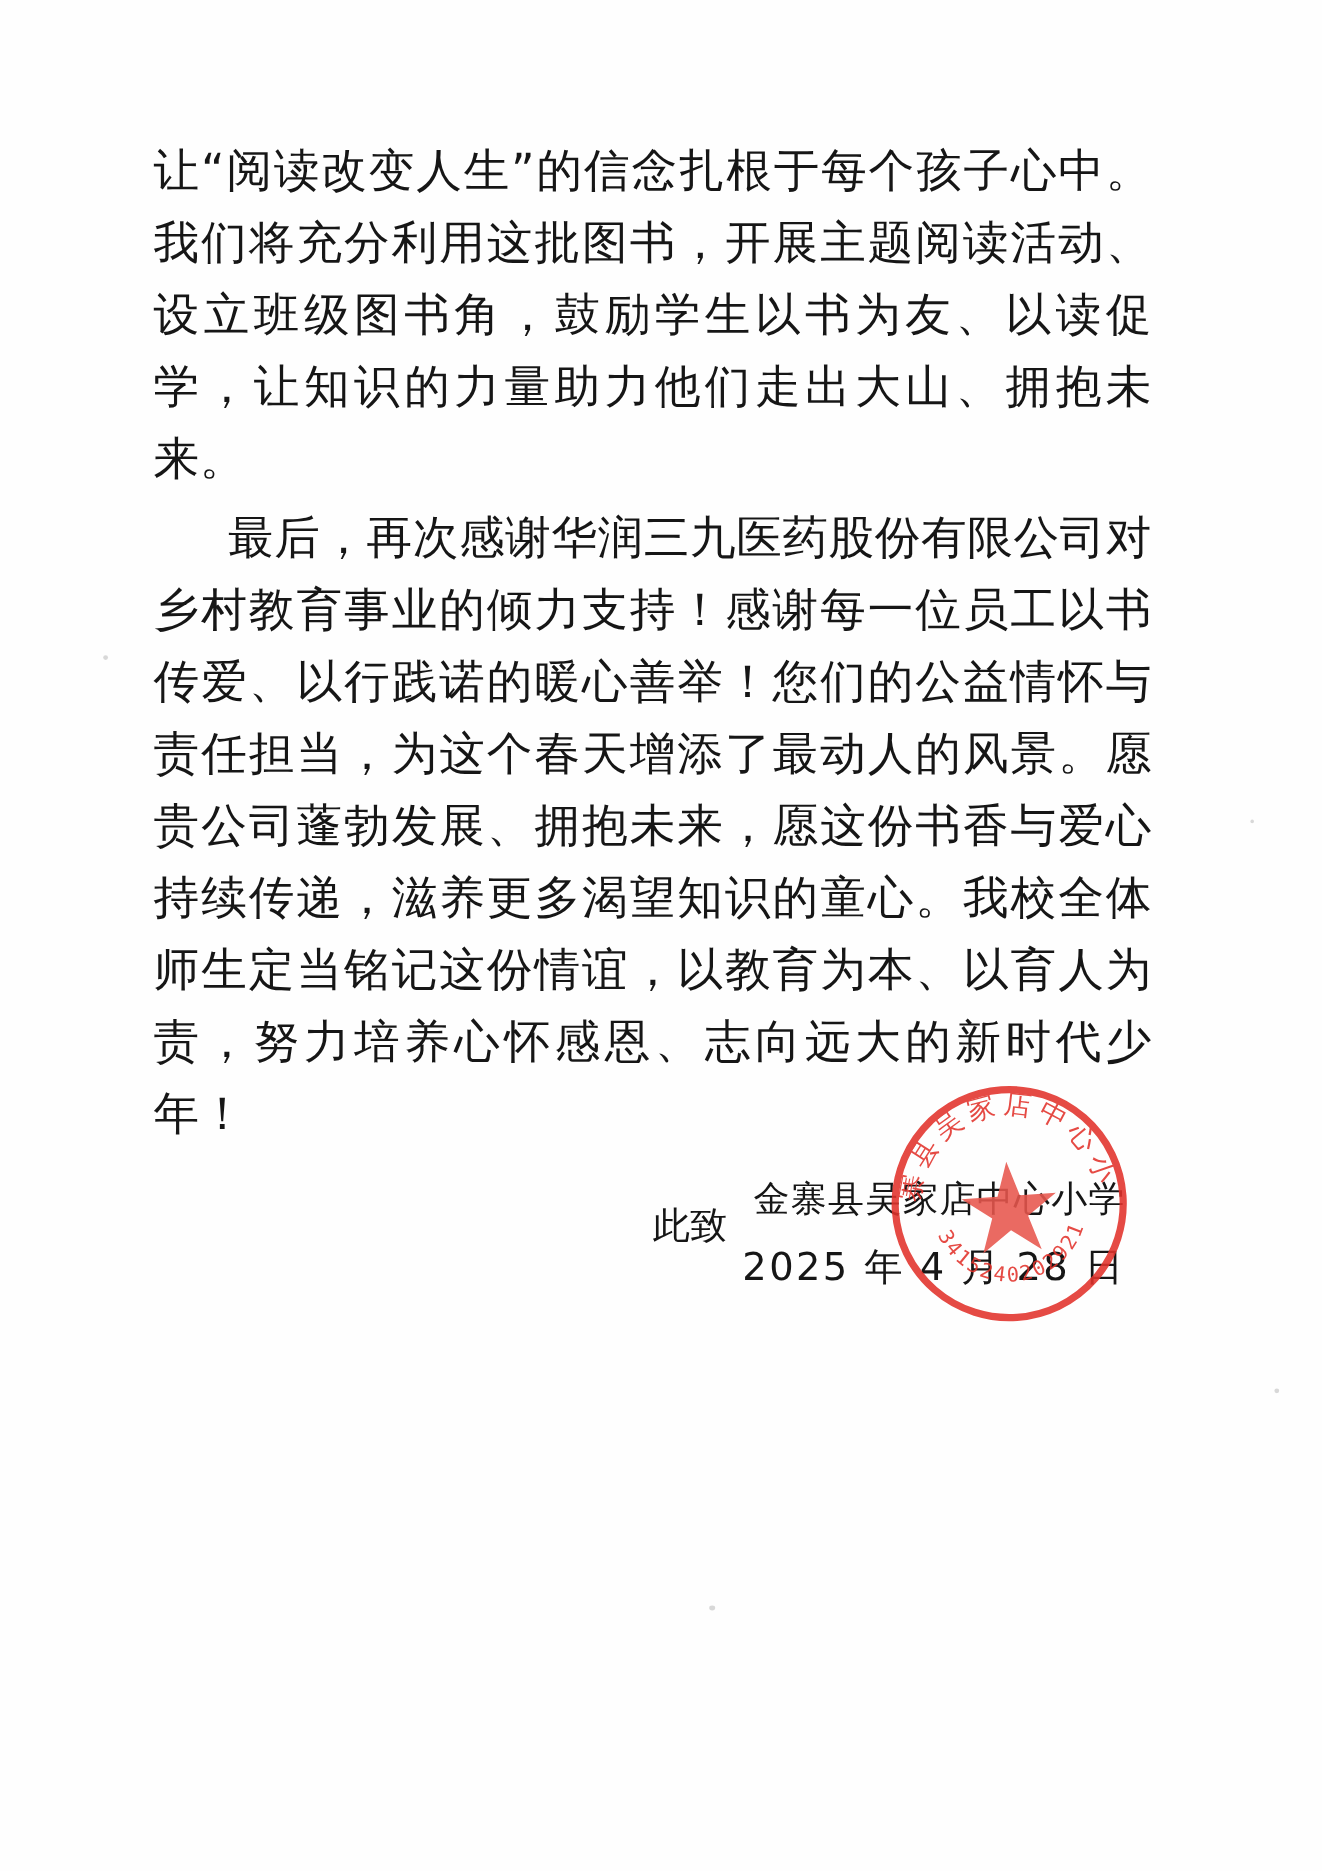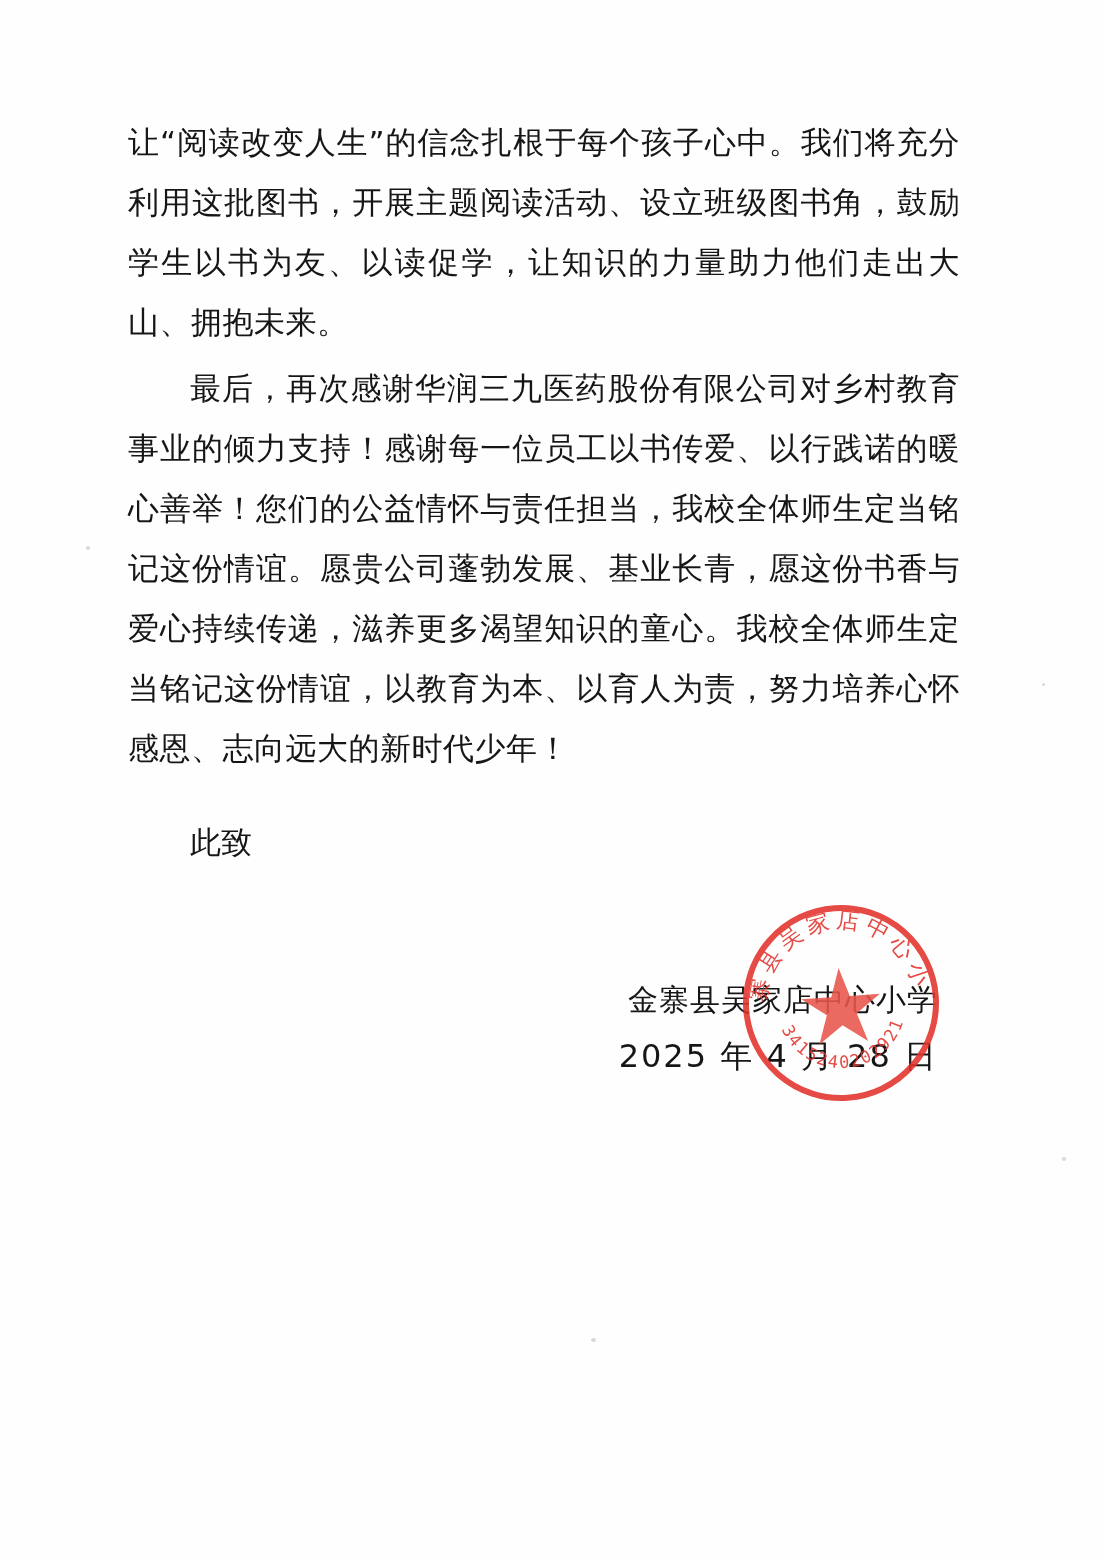--- a/index.html
+++ b/index.html
@@ -24,34 +24,35 @@
   }
 
   .content {
     position: absolute;
     left: 128px;
     top: 112px;
     width: 832px;
   }
 
   .para {
-    font-size: 31px;
+    font-size: 38px;
     line-height: 60px;
     letter-spacing: 0.5px;
     text-align: justify;
     text-justify: inter-ideograph;
     margin: 0 0 6px 0;
     color: #161616;
   }
   .para.indent {
     text-indent: 62px;
   }
 
   .closing {
     margin-top: 34px;
+    text-align: center;
   }
   .closing-line {
     font-size: 31px;
     line-height: 60px;
     color: #161616;
   }
   .closing-line.indent {
     text-indent: 62px;
   }
 
@@ -103,21 +104,21 @@
 </style>
 </head>
 <body>
 
 <div class="page">
 
   <div class="content">
 
     <p class="para">让“阅读改变人生”的信念扎根于每个孩子心中。我们将充分利用这批图书，开展主题阅读活动、设立班级图书角，鼓励学生以书为友、以读促学，让知识的力量助力他们走出大山、拥抱未来。</p>
 
-    <p class="para indent">最后，再次感谢华润三九医药股份有限公司对乡村教育事业的倾力支持！感谢每一位员工以书传爱、以行践诺的暖心善举！您们的公益情怀与责任担当，我校全体师生定当铭记这份情谊。愿贵公司蓬勃发展、基业长青，愿这份书香与爱心持续传递，滋养更多渴望知识的童心。我校全体师生定当铭记这份情谊，以教育为本、以育人为责，努力培养心怀感恩、志向远大的新时代少年！</p>
+    <p class="para indent">最后，再次感谢华润三九医药股份有限公司对乡村教育事业的倾力支持！感谢每一位员工以书传爱、以行践诺的暖心善举！您们的公益情怀与责任担当，为这个春天增添了最动人的风景。愿贵公司蓬勃发展、拥抱未来，愿这份书香与爱心持续传递，滋养更多渴望知识的童心。我校全体师生定当铭记这份情谊，以教育为本、以育人为责，努力培养心怀感恩、志向远大的新时代少年！</p>
 
     <div class="closing">
       <div class="closing-line indent">此致</div>
     </div>
 
     <div class="signature-block">
       <div class="sign-school">金寨县吴家店中心小学</div>
       <div class="sign-date">2025 年 4 月 28 日</div>
     </div>
 

